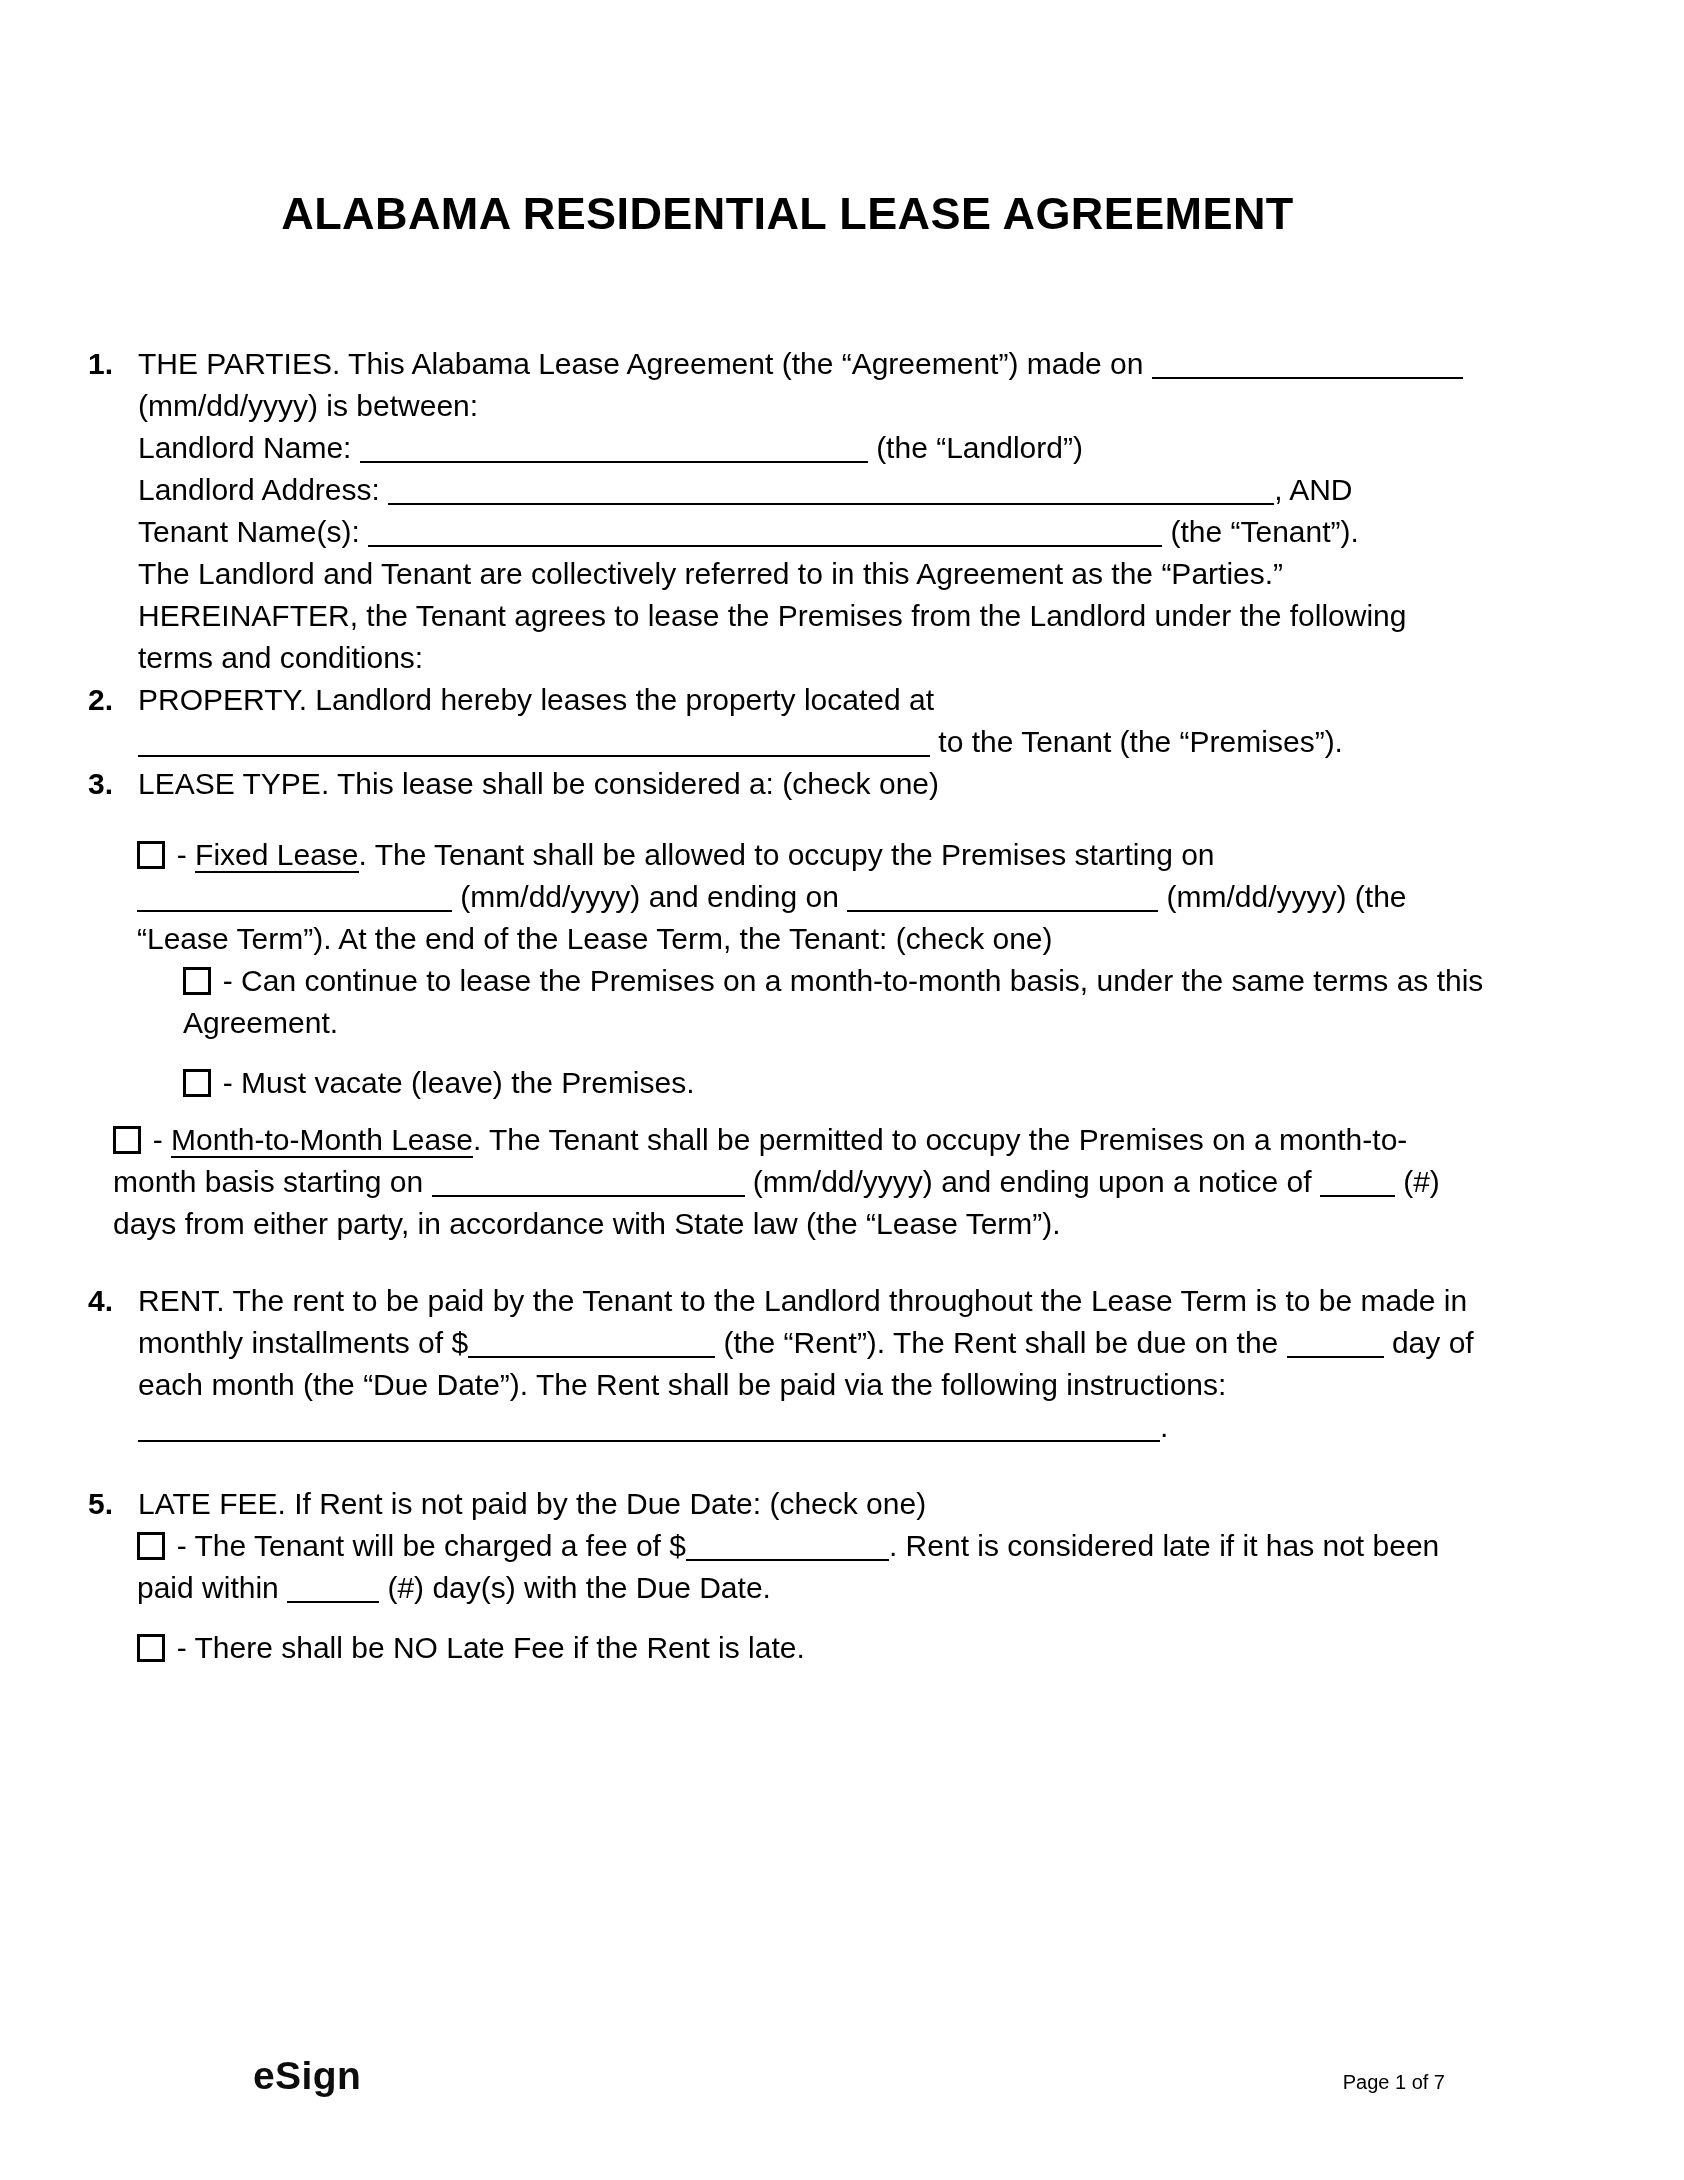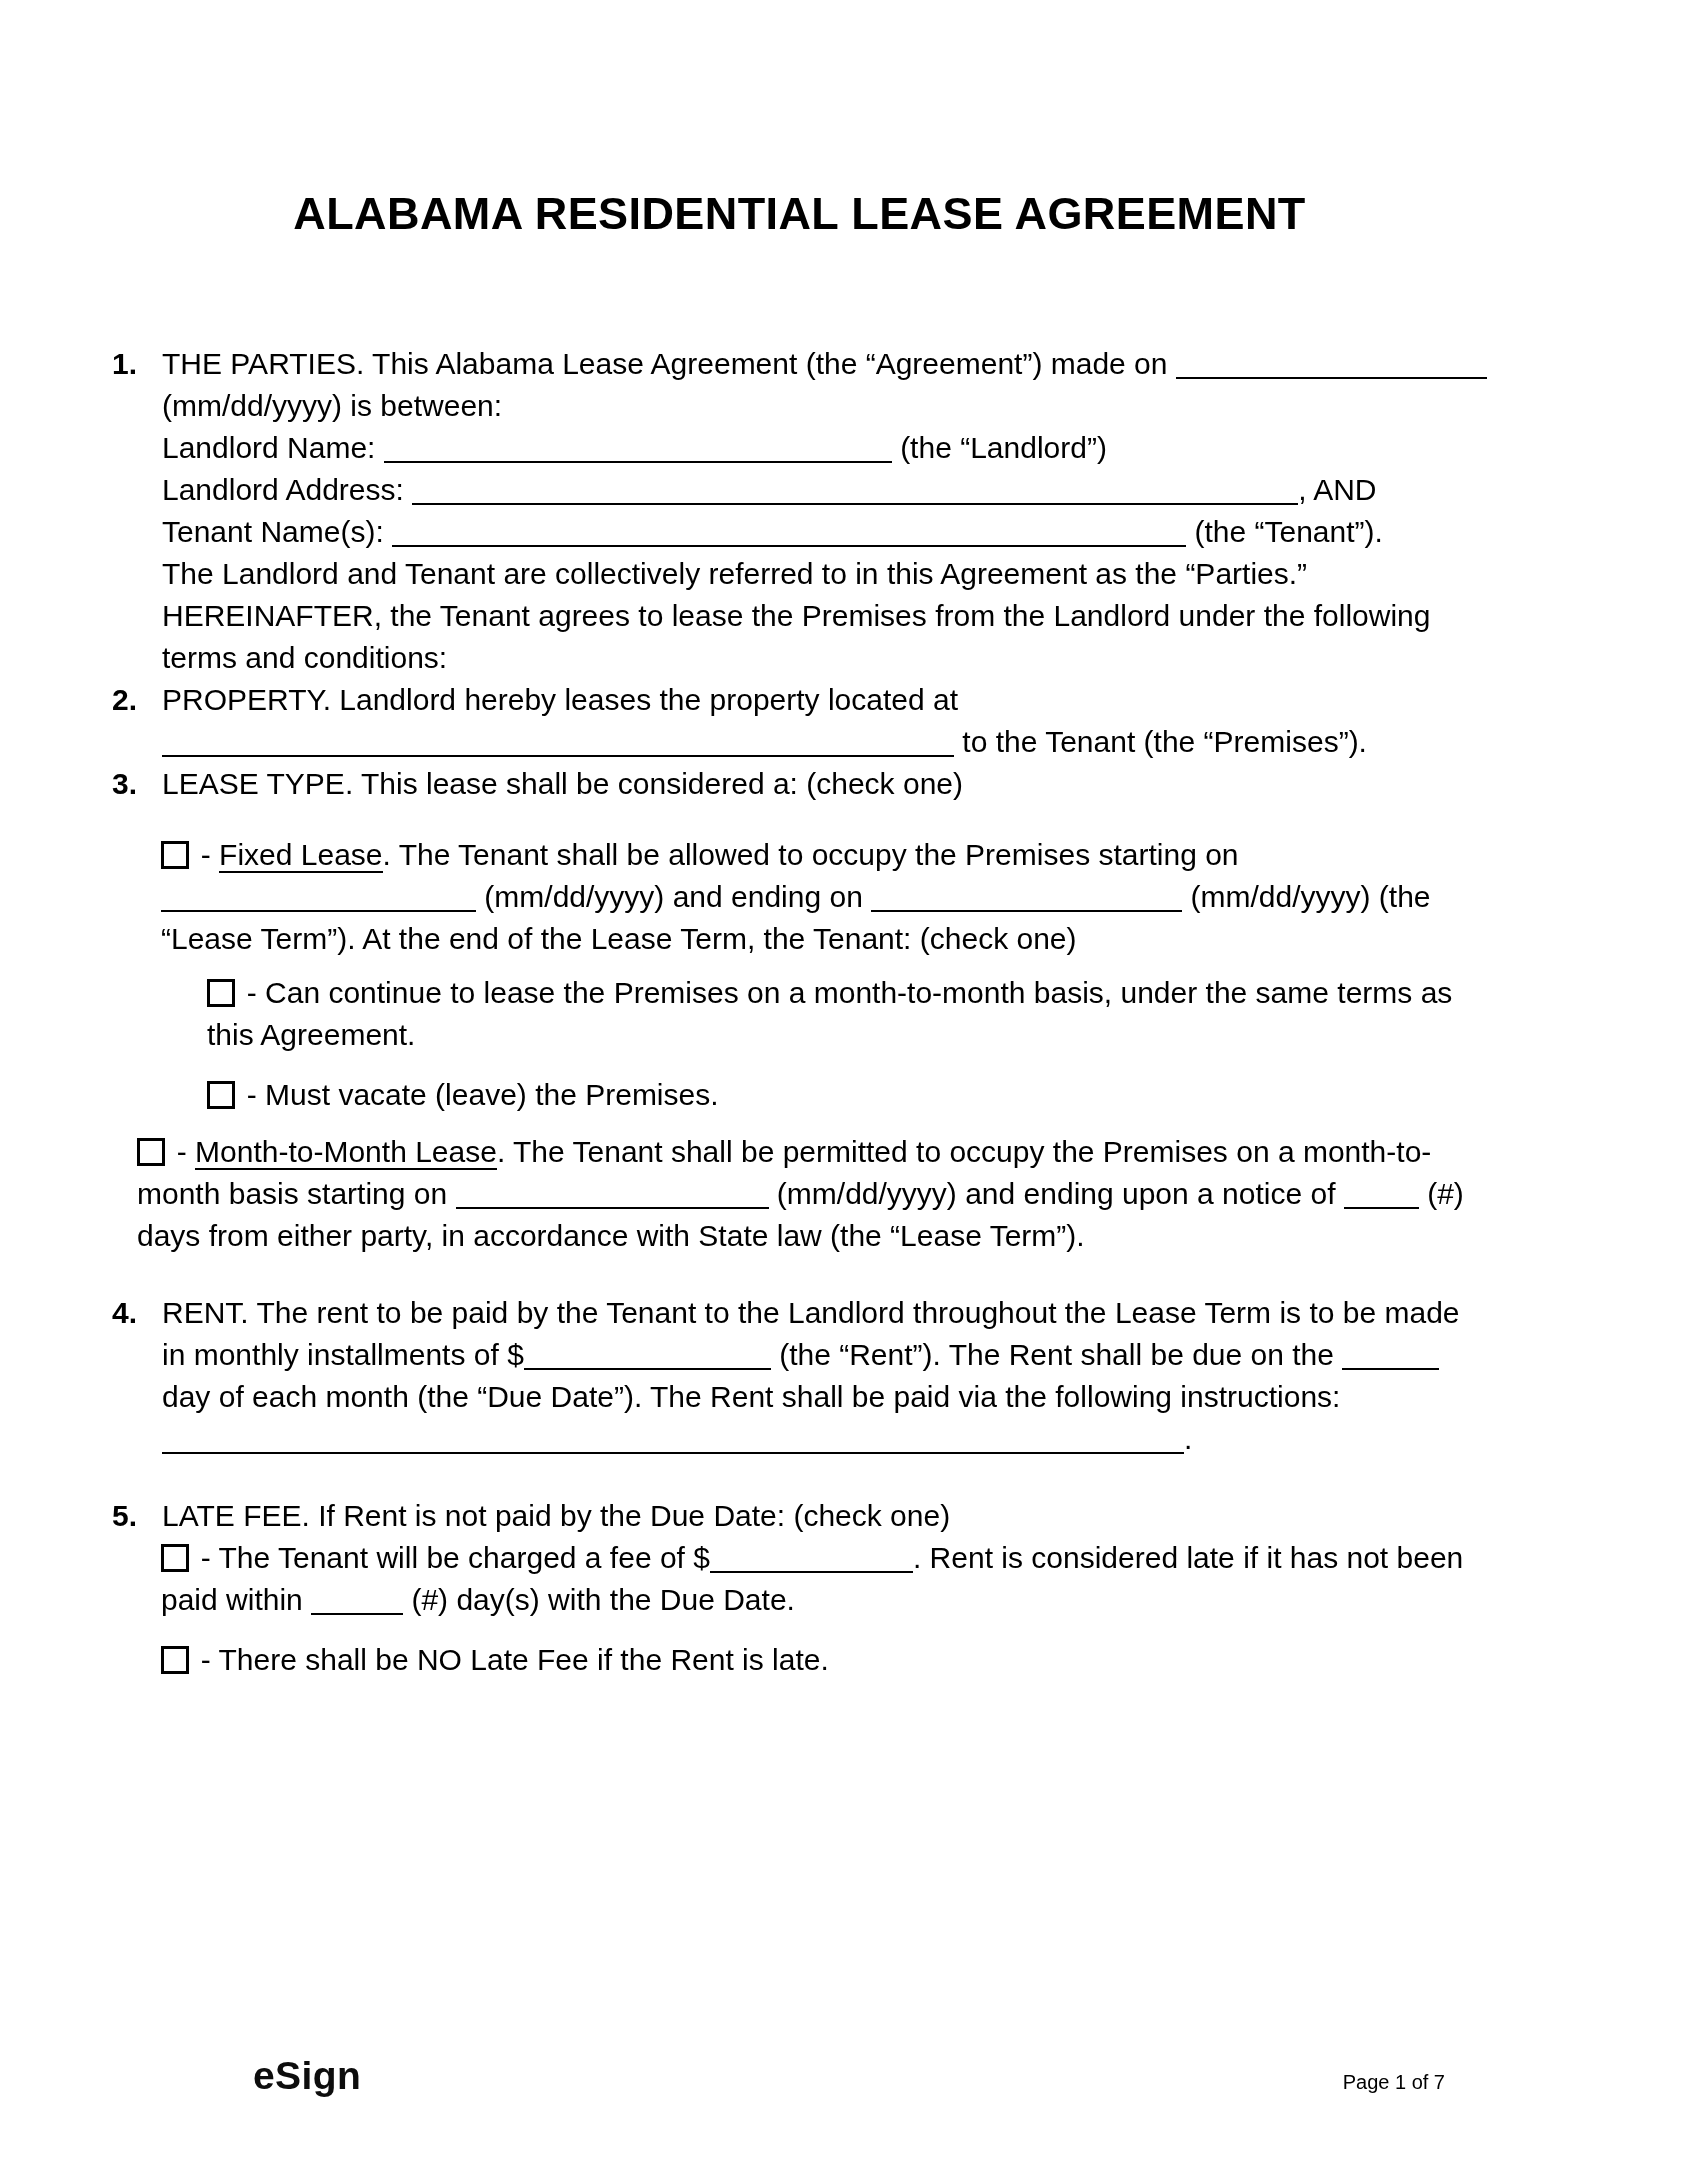--- a/index.html
+++ b/index.html
@@ -2,37 +2,37 @@
 <html style="font-size:13.6px"><head>
 <meta charset="utf-8">
 <style>
   html,body{margin:0;padding:0;background:#e8e8e8;}
   .page{
     position:relative;
     width:1685px;height:2181px;
     margin:0 auto;
     background:#ffffff;
     box-sizing:border-box;
-    padding:189px 198px 0 112px;
+    padding:189px 198px 0 88px;
     font-family:"Liberation Sans","DejaVu Sans",sans-serif;
     font-size:30px;line-height:42px;color:#000;
   }
   h1{
     font-size:45px;line-height:1.1;font-weight:bold;
     text-align:center;margin:0 0 104px 0;letter-spacing:0.4px;
   }
   p{margin:0;}
   .row{display:flex;}
   .num{flex:0 0 50px;font-weight:bold;}
   .txt{flex:1;}
   .ind{margin-left:50px;}
   .cb1{margin-left:49px;}
   .cb2{margin-left:95px;}
   .g0{margin-top:0;}
-  .g14{margin-top:12px;}
+  .g14{}
   .g18{margin-top:15.3px;margin-left:25px;}
   .g21{margin-top:18px;}
   .g41{margin-top:35px;}
   .g42{}
   .g50{margin-top:29px;}
   .b{font-weight:normal;}
   .u{border-bottom:2.6px solid #000;}
   .blank{
     display:inline-block;
     border-bottom:2.6px solid #000;

